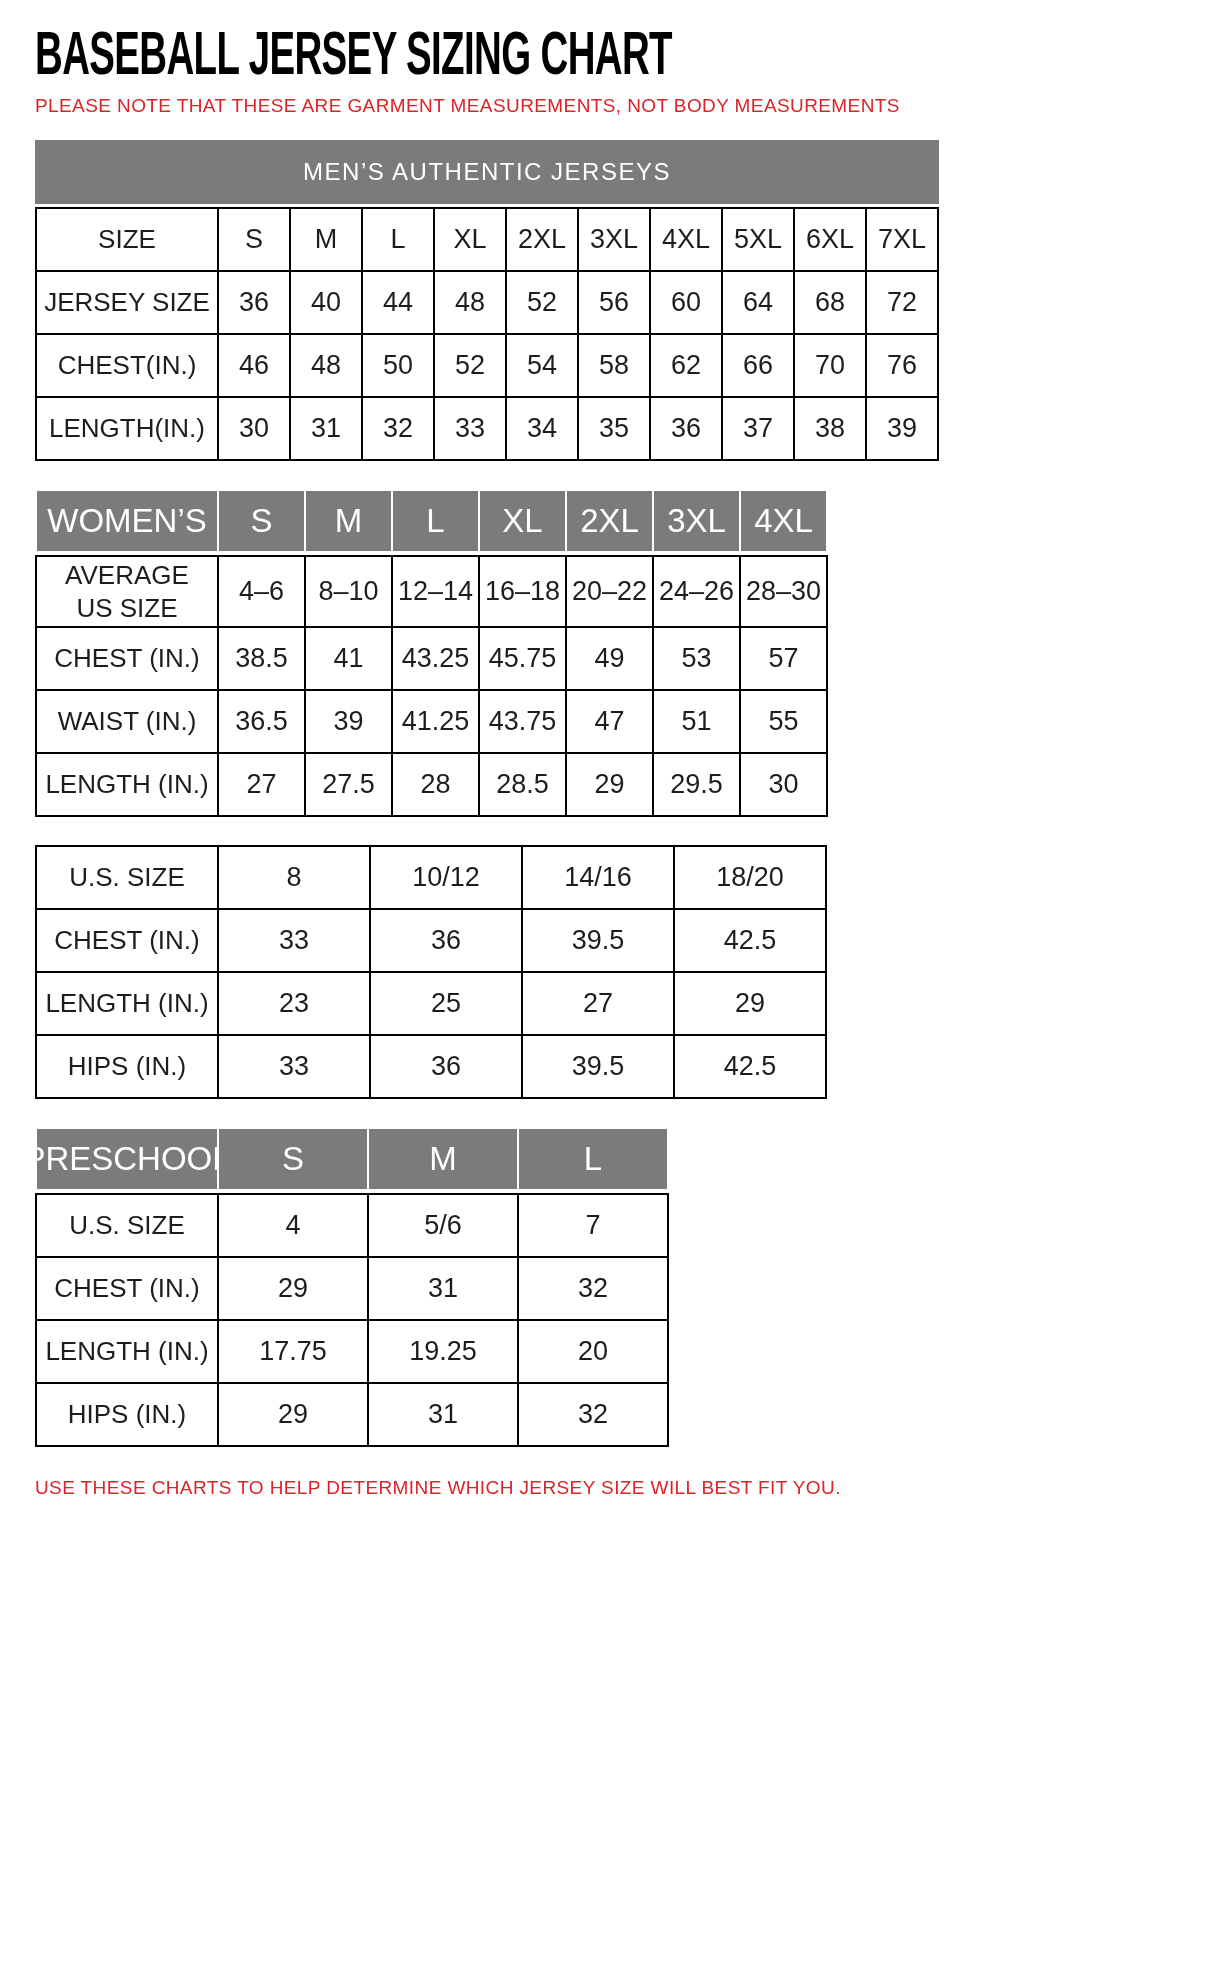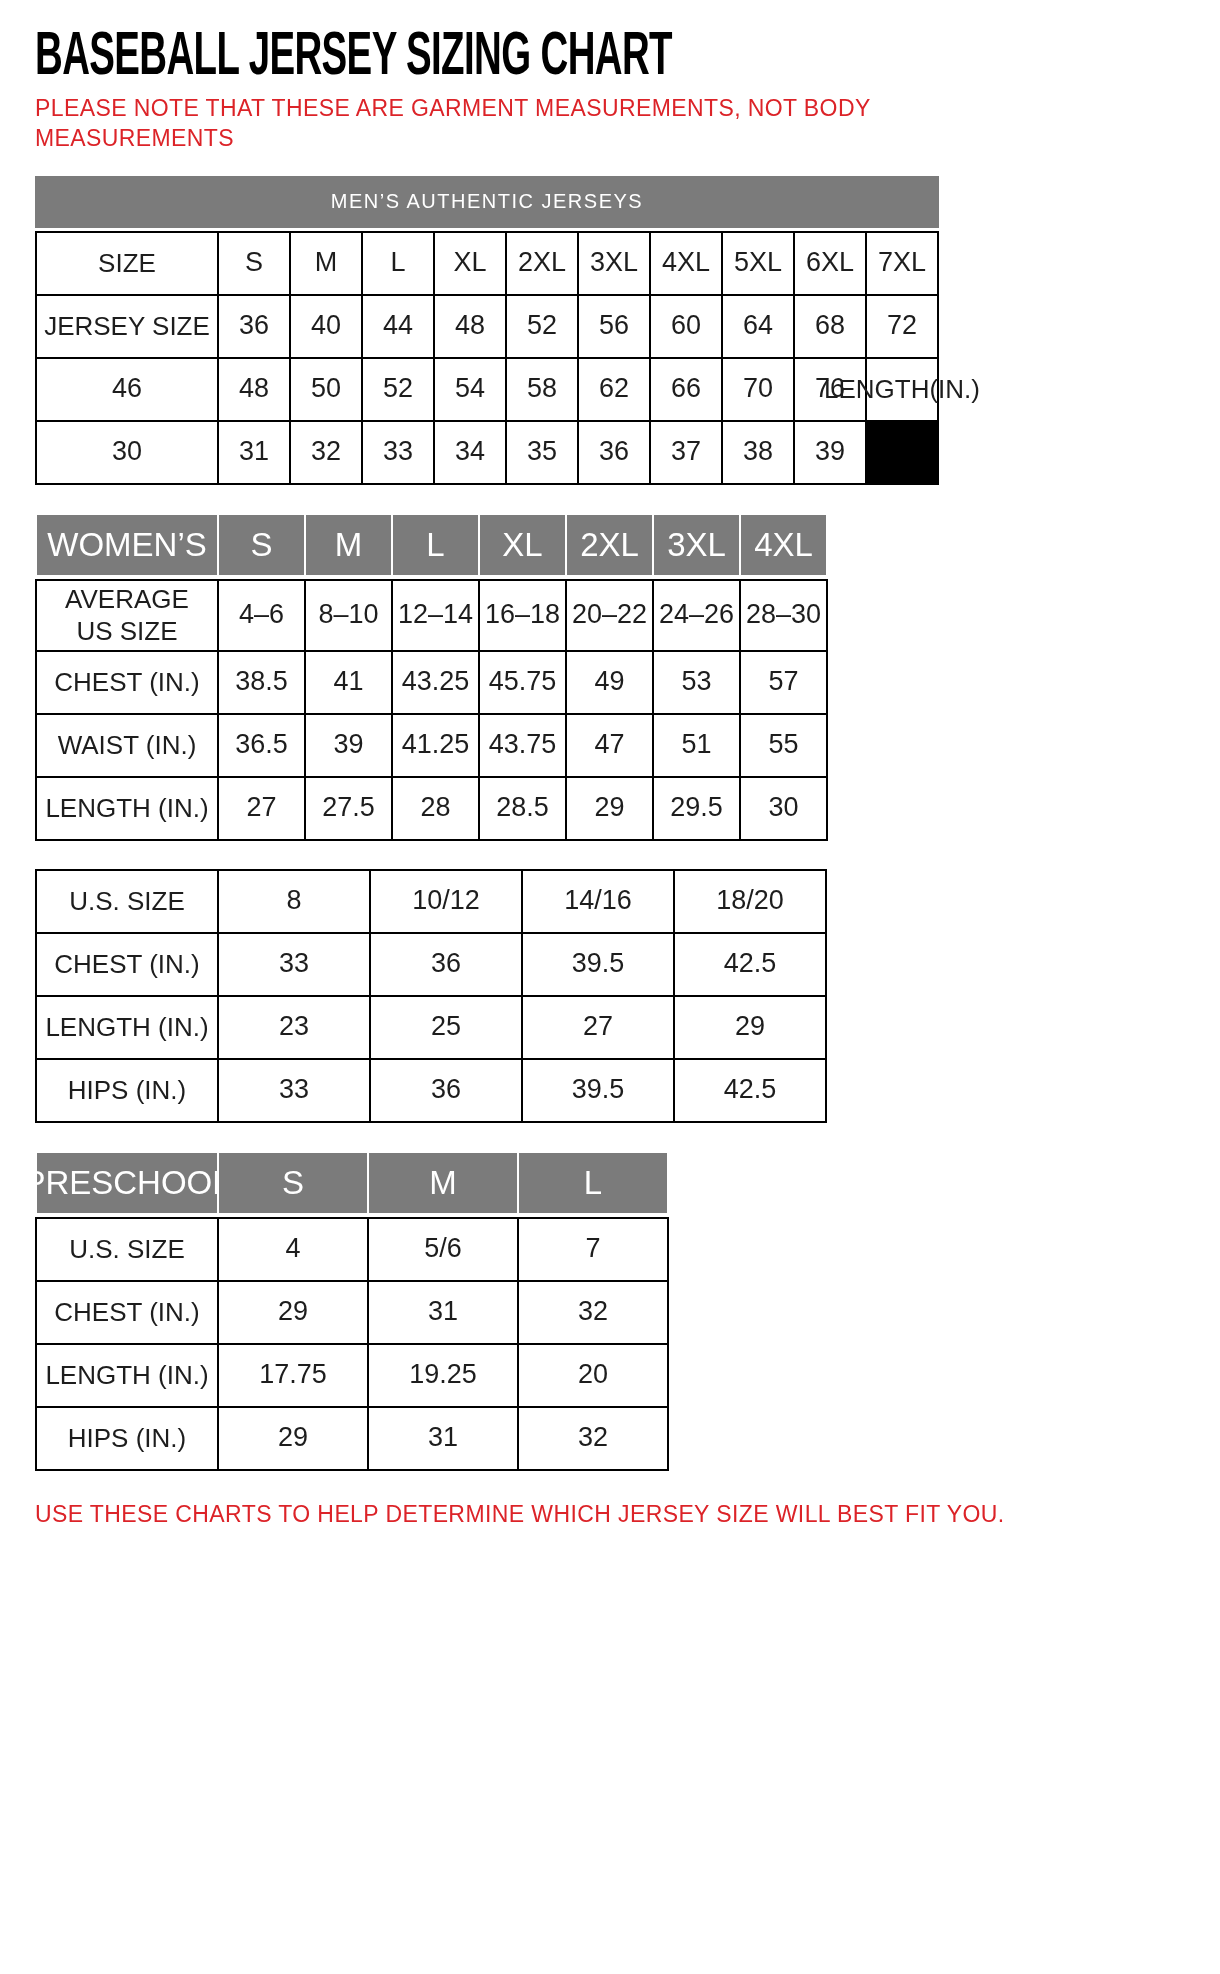--- a/index.html
+++ b/index.html
@@ -17,31 +17,31 @@
   .title {
     display:inline-block;
     font-size:62px; font-weight:700; color:#000;
     letter-spacing:-1px; line-height:1.05; white-space:nowrap;
     transform:scaleX(0.62); transform-origin:left center;
     margin-bottom:8px;
   }
 
   .note {
     color:var(--red);
-    font-size:23px; line-height:1.32; letter-spacing:.4px;
+    font-size:19px; line-height:1.32; letter-spacing:.4px;
   }
   .note.top { max-width:910px; margin-bottom:22px; }
   .note.bottom { margin-top:16px; white-space:nowrap; }
 
   .tbl { width:fit-content; margin-bottom:28px; }
 
   .banner {
-    height:52px;
+    height:64px;
     background:var(--gray);
-    color:#fff; font-size:20px; letter-spacing:1.5px;
+    color:#fff; font-size:24px; letter-spacing:1.5px;
     display:flex; align-items:center; justify-content:center;
     margin-bottom:3px;
   }
 
   .thead-grid {
     display:grid; gap:2px;
     background:#fff; border:2px solid #fff;
     width:fit-content;
     margin-bottom:2px;
   }
@@ -98,20 +98,21 @@
       <div class="cell">36</div>
       <div class="cell">40</div>
       <div class="cell">44</div>
       <div class="cell">48</div>
       <div class="cell">52</div>
       <div class="cell">56</div>
       <div class="cell">60</div>
       <div class="cell">64</div>
       <div class="cell">68</div>
       <div class="cell">72</div>
+      <div class="cell labelcol">CHEST(IN.)</div>
       <div class="cell">46</div>
       <div class="cell">48</div>
       <div class="cell">50</div>
       <div class="cell">52</div>
       <div class="cell">54</div>
       <div class="cell">58</div>
       <div class="cell">62</div>
       <div class="cell">66</div>
       <div class="cell">70</div>
       <div class="cell">76</div>

